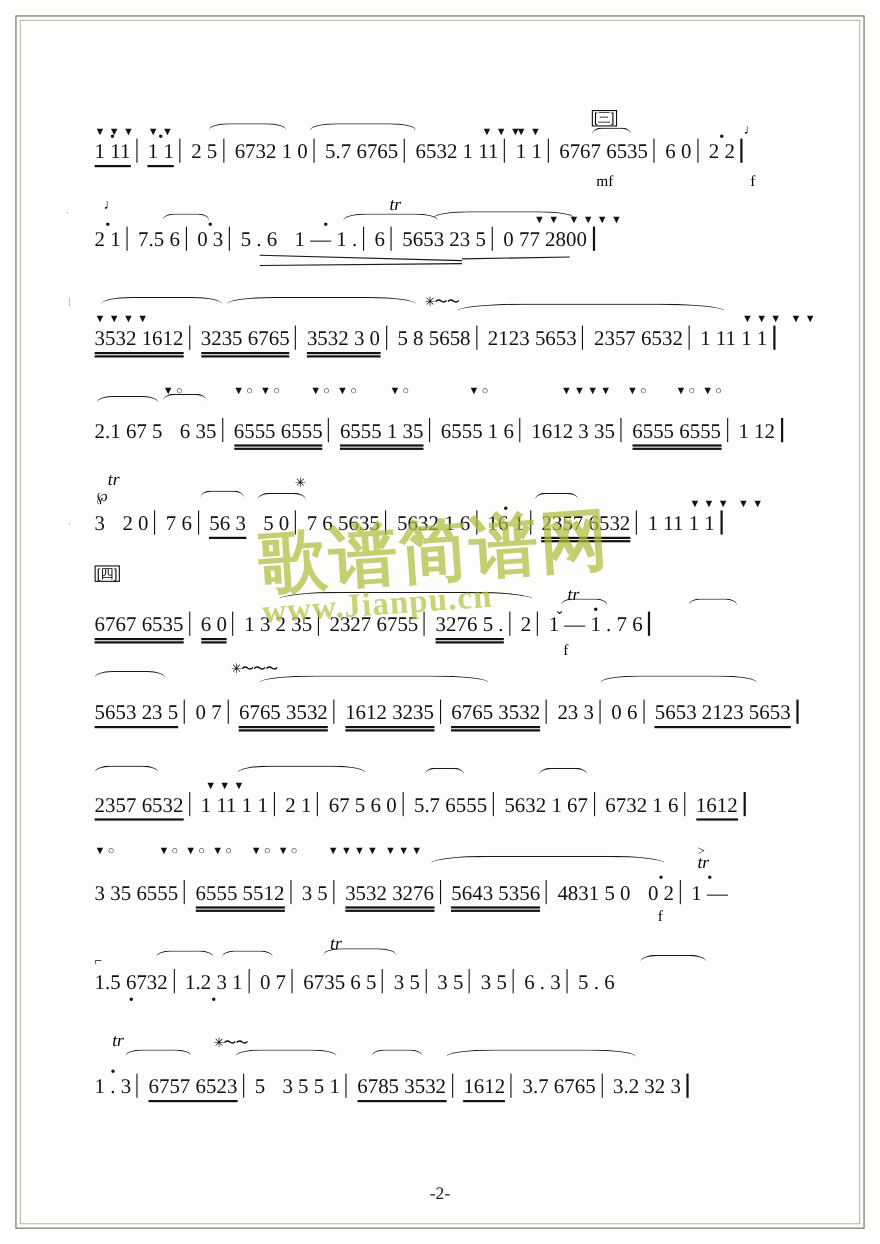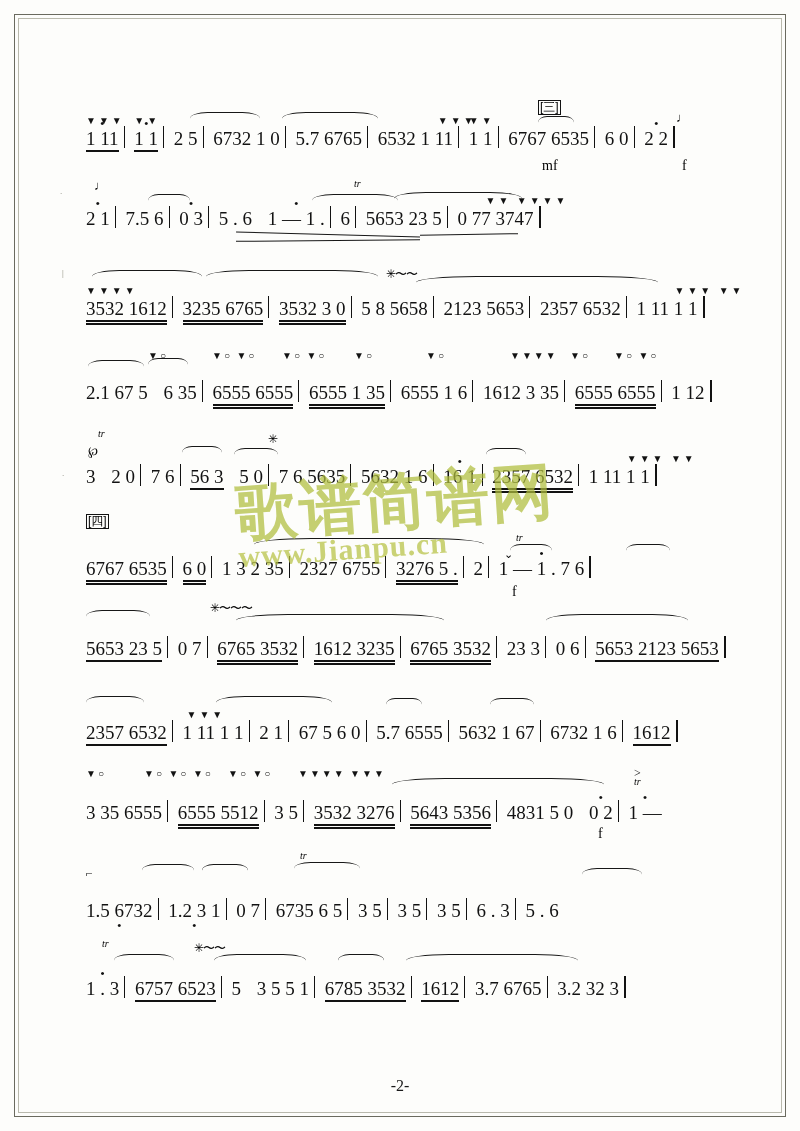--- a/index.html
+++ b/index.html
@@ -152,21 +152,21 @@
   .longline {
     position: absolute;
     height: 1.4px;
     background: #171717;
   }
 
   
   .tr {
     position: absolute;
     font-style: italic;
-    font-size: 10px;
+    font-size: 16px;
     font-family: "Liberation Serif", serif;
   }
   .vib {
     position: absolute;
     font-size: 12px;
     letter-spacing: -1px;
   }
   .dyn {
     position: absolute;
     font-family: "Liberation Serif", serif;
@@ -278,21 +278,21 @@
       <div class="longline" style="left:334px; top:58px; width:98px; transform:rotate(-1deg);"></div>
 
       <div class="staffline" style="top:30px;">
         <span class="grp"><span class="n dotup">2 1</span></span><span class="bar"></span>
         <span class="grp"><span class="n">7.5 6</span></span><span class="bar"></span>
         <span class="grp"><span class="n dotup">0 3</span></span><span class="bar"></span>
         <span class="grp"><span class="n">5 . 6</span></span><span class="bar none"></span>
         <span class="grp"><span class="n dotup">1  —  1 .</span></span><span class="bar"></span>
         <span class="grp"><span class="n">6</span></span><span class="bar"></span>
         <span class="grp"><span class="n">5653 23 5</span></span><span class="bar"></span>
-        <span class="grp"><span class="n">0 77 3747</span><span class="marks" style="left:28px;">▼▼ ▼▼▼▼</span></span><span class="bar thick"></span>
+        <span class="grp"><span class="n">0 77 2800</span><span class="marks" style="left:28px;">▼▼ ▼▼▼▼</span></span><span class="bar thick"></span>
       </div>
     </div>
 
     <div class="system">
       <div class="slur" style="left:6px; top:10px; width:110px;"></div>
       <div class="slur" style="left:120px; top:10px; width:172px;"></div>
       <div class="vib" style="left:300px; top:6px;">✳〜〜</div>
       <div class="slur" style="left:330px; top:16px; width:242px;"></div>
 
       <div class="staffline" style="top:36px;">
@@ -431,21 +431,21 @@
     </div>
 
     <div class="system">
       <div class="slur" style="left:56px; top:16px; width:52px;"></div>
       <div class="slur" style="left:116px; top:16px; width:46px;"></div>
       <div class="tr" style="left:214px; top:2px;">tr</div>
       <div class="slur" style="left:208px; top:14px; width:66px;"></div>
       <div class="slur" style="left:496px; top:20px; width:60px;"></div>
       <div class="grace" style="left:0px; top:18px; font-size:12px;">⌐</div>
 
-      <div class="staffline" style="top:50px;">
+      <div class="staffline" style="top:33px;">
         <span class="grp"><span class="n dotdn">1.5 6732</span></span><span class="bar"></span>
         <span class="grp"><span class="n dotdn">1.2 3 1</span></span><span class="bar"></span>
         <span class="grp"><span class="n">0 7</span></span><span class="bar"></span>
         <span class="grp"><span class="n">6735 6 5</span></span><span class="bar"></span>
         <span class="grp"><span class="n">3 5</span></span><span class="bar"></span>
         <span class="grp"><span class="n">3 5</span></span><span class="bar"></span>
         <span class="grp"><span class="n">3 5</span></span><span class="bar"></span>
         <span class="grp"><span class="n">6 . 3</span></span><span class="bar"></span>
         <span class="grp"><span class="n">5 . 6</span></span><span class="bar none"></span>
       </div>

